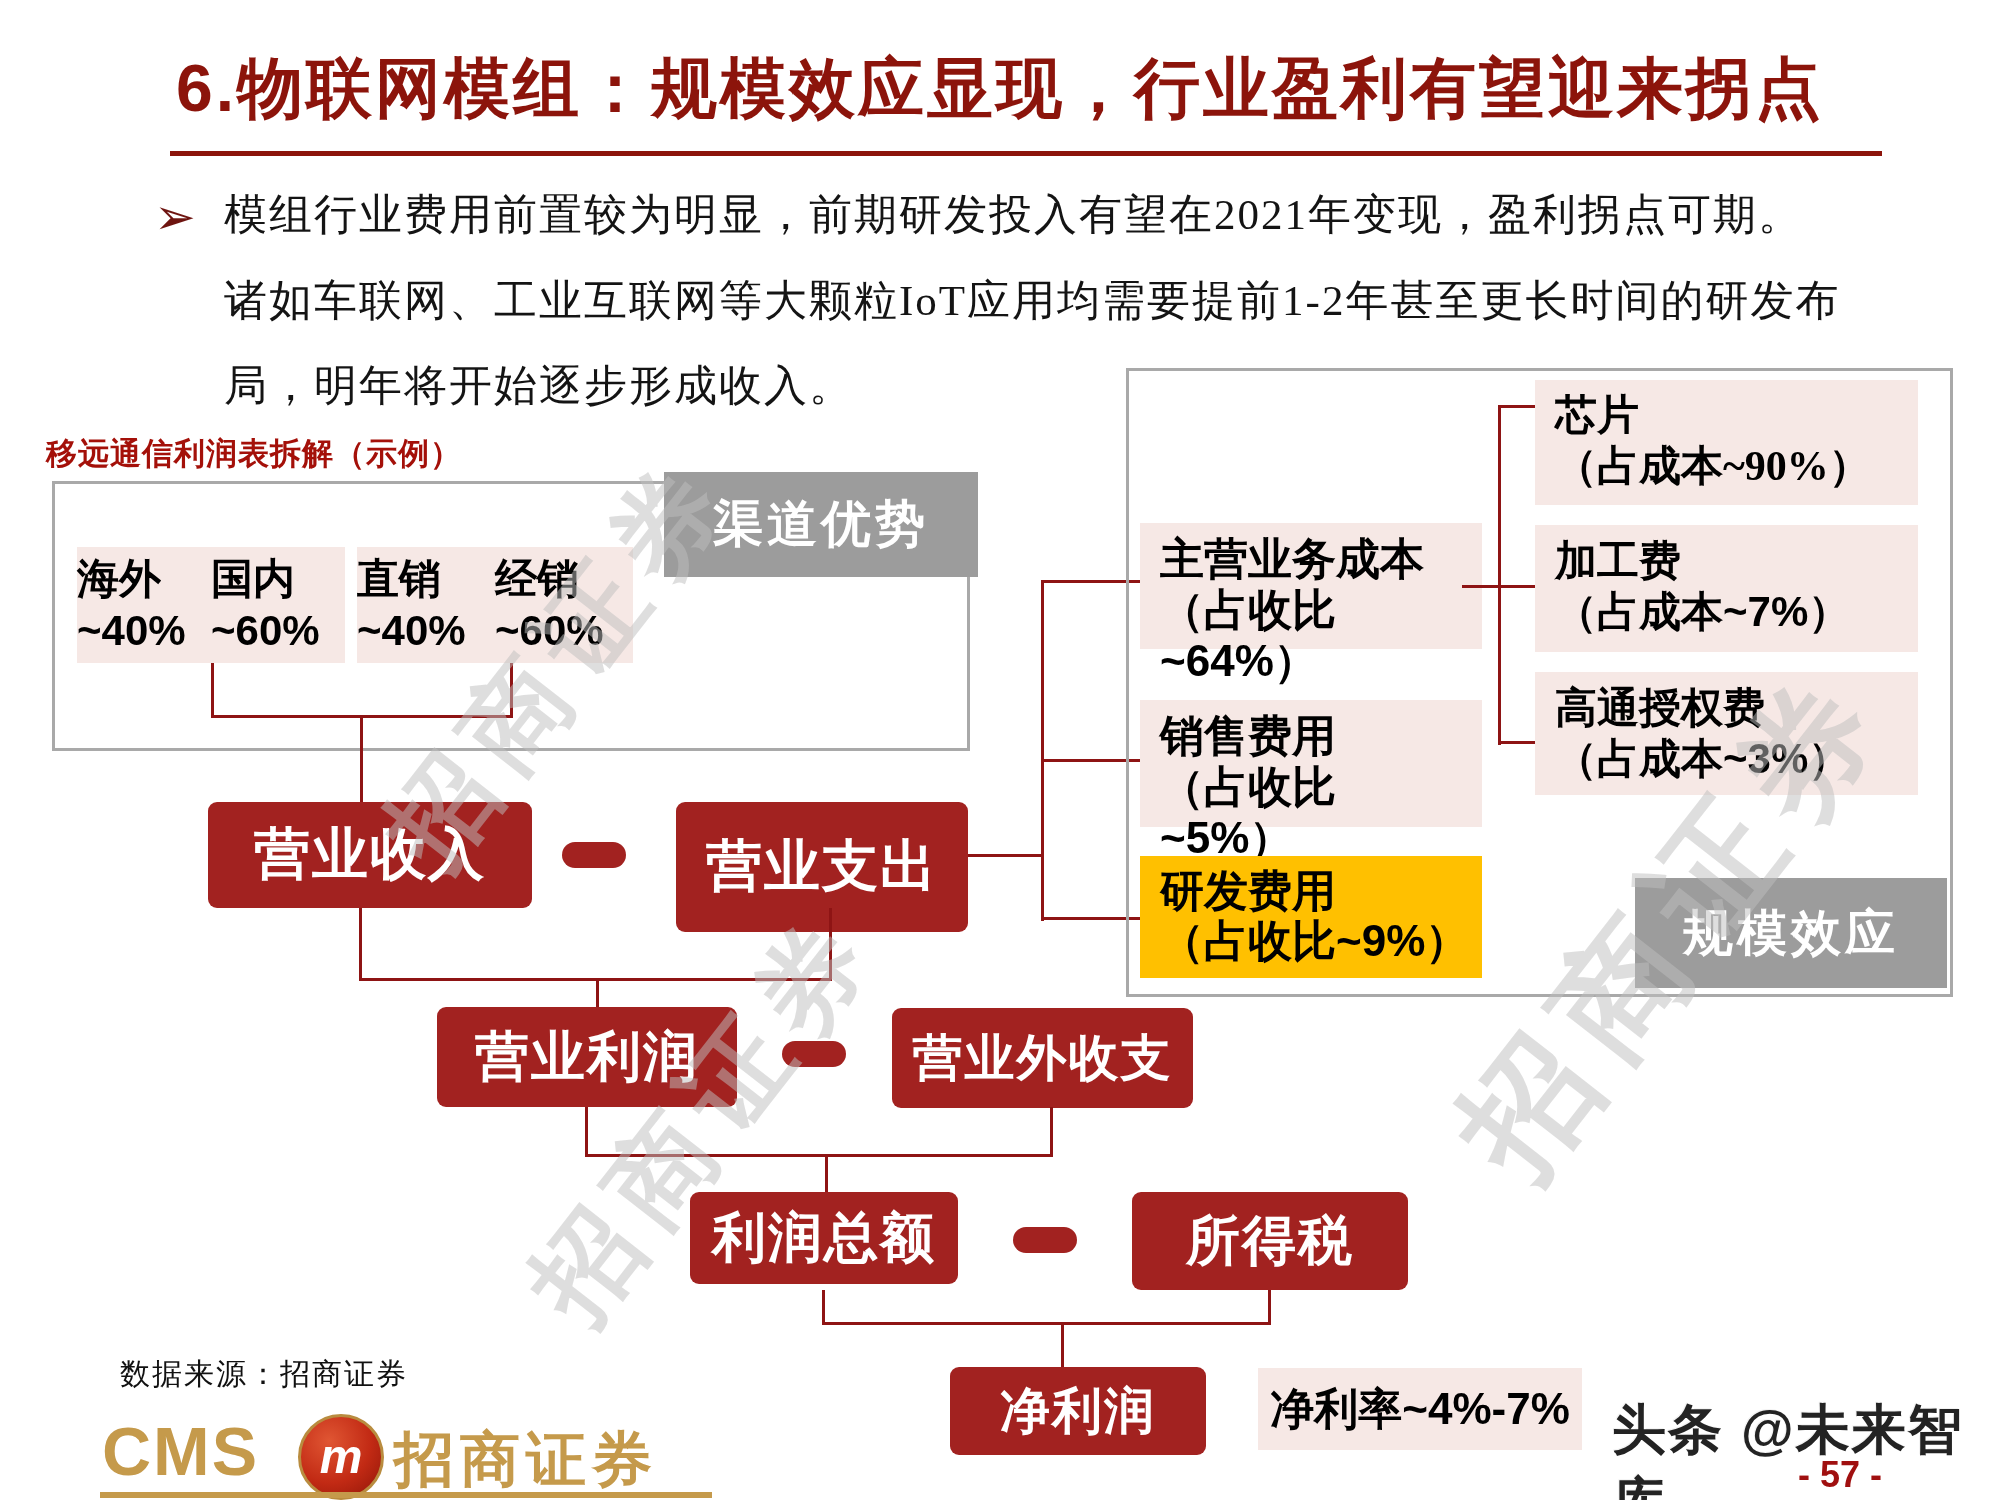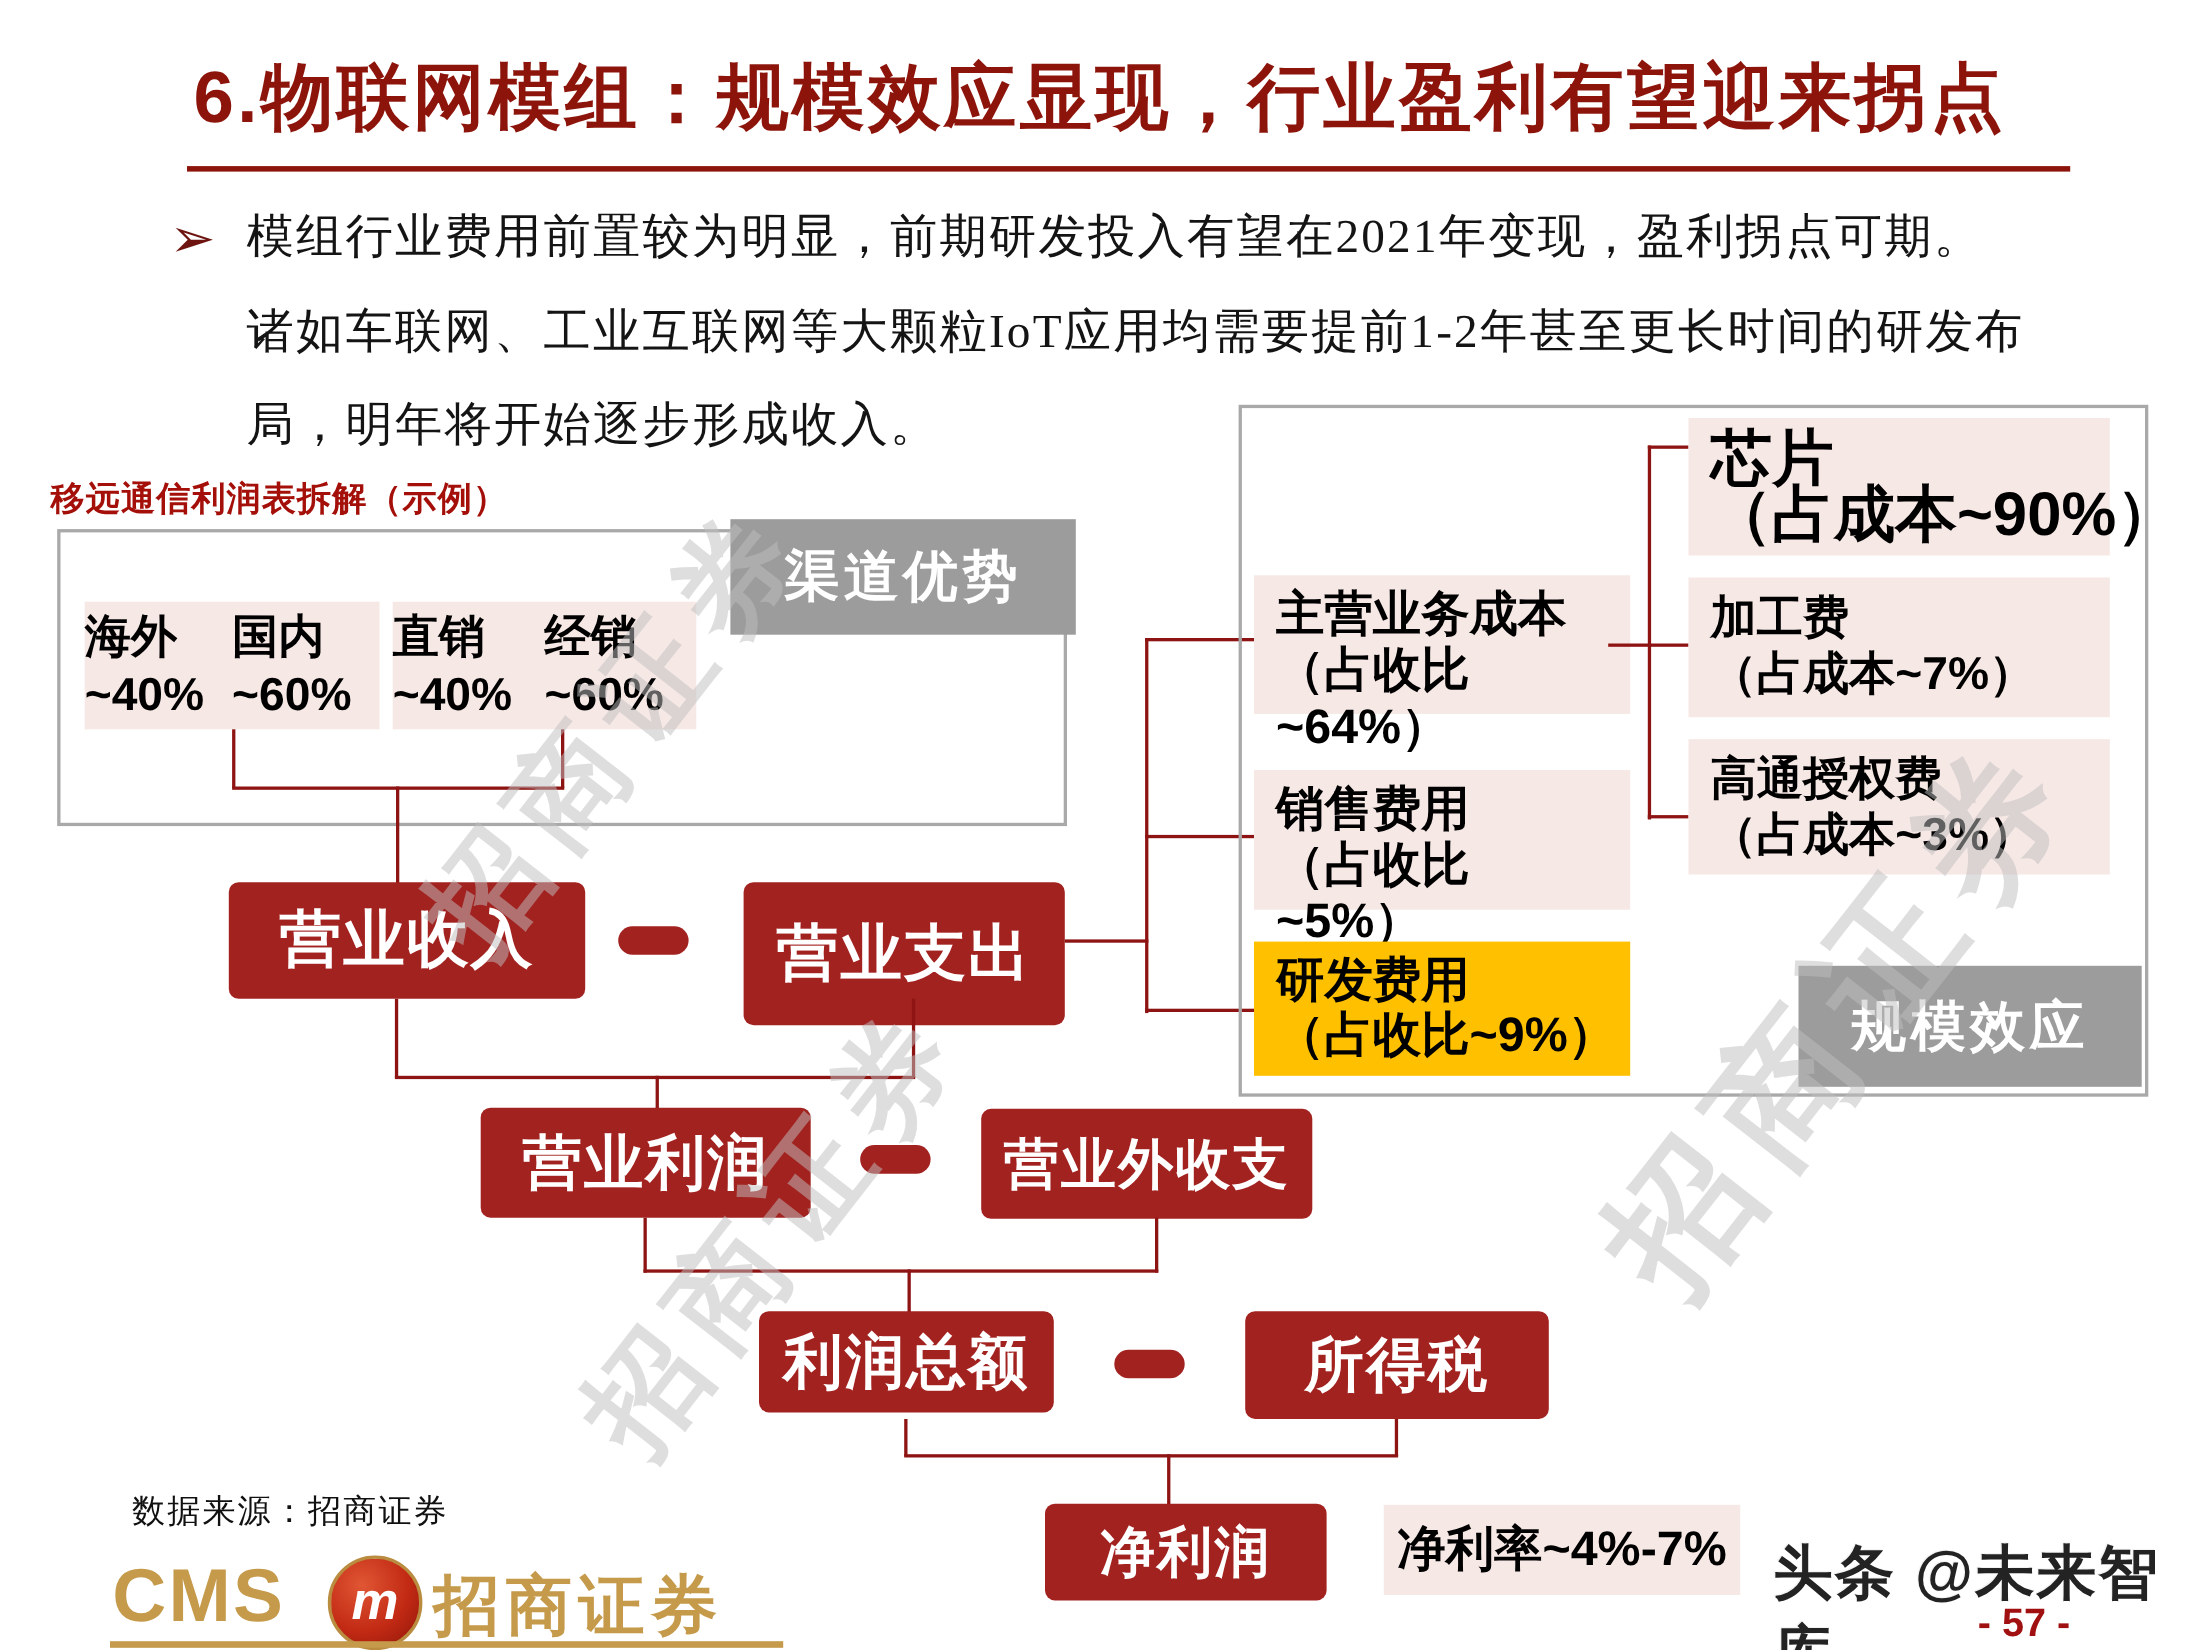--- a/index.html
+++ b/index.html
@@ -133,21 +133,21 @@
   <div class="abs yellowbox" style="left:1140px;top:856px;width:322px;height:112px;">
     <div>研发费用</div>
     <div>（占收比~9%）</div>
   </div>
 
   <div class="abs cline" style="left:1462px;top:585px;width:73px;height:3px;"></div>
   <div class="abs cline" style="left:1498px;top:405px;width:3px;height:340px;"></div>
   <div class="abs cline" style="left:1498px;top:405px;width:37px;height:3px;"></div>
   <div class="abs cline" style="left:1498px;top:741px;width:37px;height:3px;"></div>
 
-  <div class="abs pinkbox pink-left" style="left:1535px;top:380px;width:363px;height:115px;font-size:56px;">
+  <div class="abs pinkbox pink-left" style="left:1535px;top:380px;width:363px;height:115px;font-size:42px;font-family:Liberation Serif, serif;">
     <div>芯片</div>
     <div>（占成本~90%）</div>
   </div>
   <div class="abs pinkbox pink-left" style="left:1535px;top:525px;width:363px;height:117px;font-size:42px;">
     <div>加工费</div>
     <div>（占成本~7%）</div>
   </div>
   <div class="abs pinkbox pink-left" style="left:1535px;top:672px;width:363px;height:113px;font-size:42px;">
     <div>高通授权费</div>
     <div>（占成本~3%）</div>

